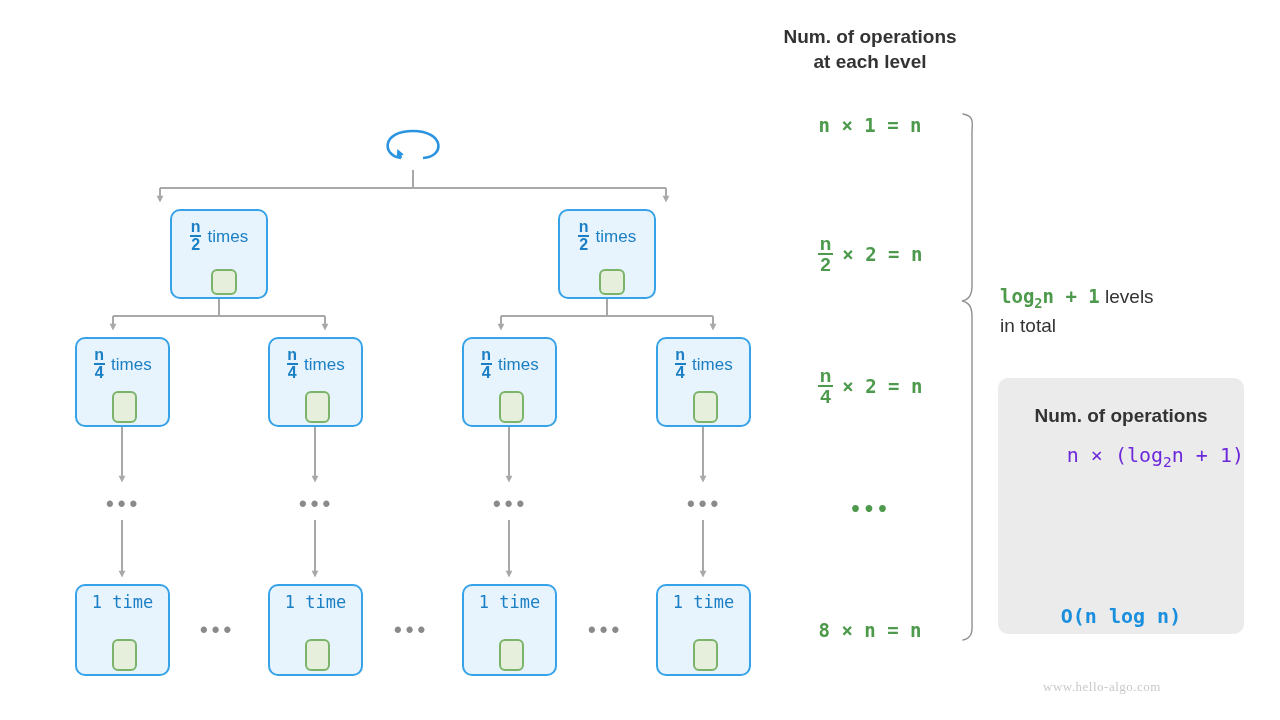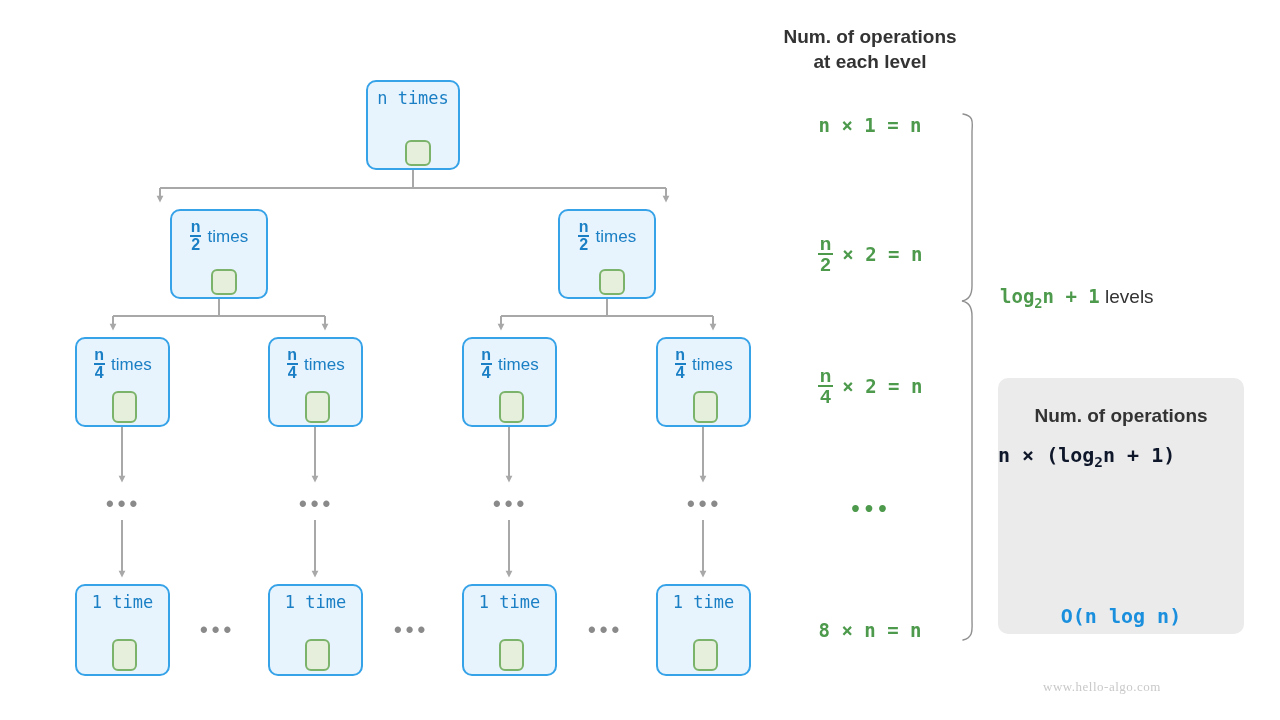--- a/index.html
+++ b/index.html
@@ -162,25 +162,25 @@
     width: 100%;
     text-align: center;
     font-weight: bold;
     font-size: 19px;
     color: #333333;
     white-space: nowrap;
   }
   .gb-formula {
     position: absolute;
     width: 100%;
-    text-align: left;
-    font-family: "DejaVu Sans Mono", monospace;
-    font-weight: bold;
+    text-align: right;
+    font-family: "DejaVu Sans Mono", monospace;
+    font-weight: normal;
     font-size: 20px;
-    color: #0f172a;
+    color: #6d28d9;
     white-space: nowrap;
   }
   .gb-formula sub { font-size: 0.72em; }
   .gb-result {
     position: absolute;
     width: 100%;
     text-align: center;
     font-family: "DejaVu Sans Mono", monospace;
     font-weight: bold;
     font-size: 20px;
@@ -281,24 +281,20 @@
       <path d="M110,662 L108,657" marker-end="url(#lhead)"></path>
       <path d="M303,662 C284,660 283,635 315,635 C347,635 347,661 325,662"></path>
       <path d="M303,662 L301,657" marker-end="url(#lhead)"></path>
       <path d="M497,662 C478,660 477,635 509,635 C541,635 541,661 519,662"></path>
       <path d="M497,662 L495,657" marker-end="url(#lhead)"></path>
       <path d="M691,662 C672,660 671,635 703,635 C735,635 735,661 713,662"></path>
       <path d="M691,662 L689,657" marker-end="url(#lhead)"></path>
     </g>
   </svg>
 
-  <div class="node" style="left:366px; top:80px; width:94px; height:90px;">
-    <div class="node-label lbl-mono">n times</div>
-    <div class="inner-sq" style="left:37px; top:58px; width:26px; height:26px;"></div>
-  </div>
 
   <div class="node" style="left:170px; top:209px; width:98px; height:90px;">
     <div class="node-label lbl-frac">
       <span class="frac">
         <span class="num">n</span>
         <span class="den">2</span>
       </span>
       <span class="frac-word">times</span>
     </div>
     <div class="inner-sq" style="left:39px; top:58px; width:26px; height:26px;"></div>
@@ -403,20 +399,21 @@
   </div>
 
   <div class="formula dots-green" style="left:760px; top:496px; width:220px; height:26px;">•••</div>
 
   <div class="formula" style="left:760px; top:617px; width:220px; height:26px;">8 × n = n</div>
 
   <div class="levels-note" style="left:1000px; top:283px; width:240px;">
     <div>
       <span class="mono-green"><span>log</span><sub>2</sub><span>n + 1</span></span><span> levels</span>
     </div>
+    <div>in total</div>
   </div>
 
   <div class="gray-box" style="left:998px; top:378px; width:246px; height:256px;">
     <div class="gb-title" style="top:27px;">Num. of operations</div>
     <div class="gb-formula" style="top:65px;"><span>n × (log</span><sub>2</sub><span>n + 1)</span></div>
     <div class="gb-result" style="top:213px;">O(n log n)</div>
   </div>
 
   <div class="watermark" style="left:1043px; top:679px;">www.hello-algo.com</div>
 

